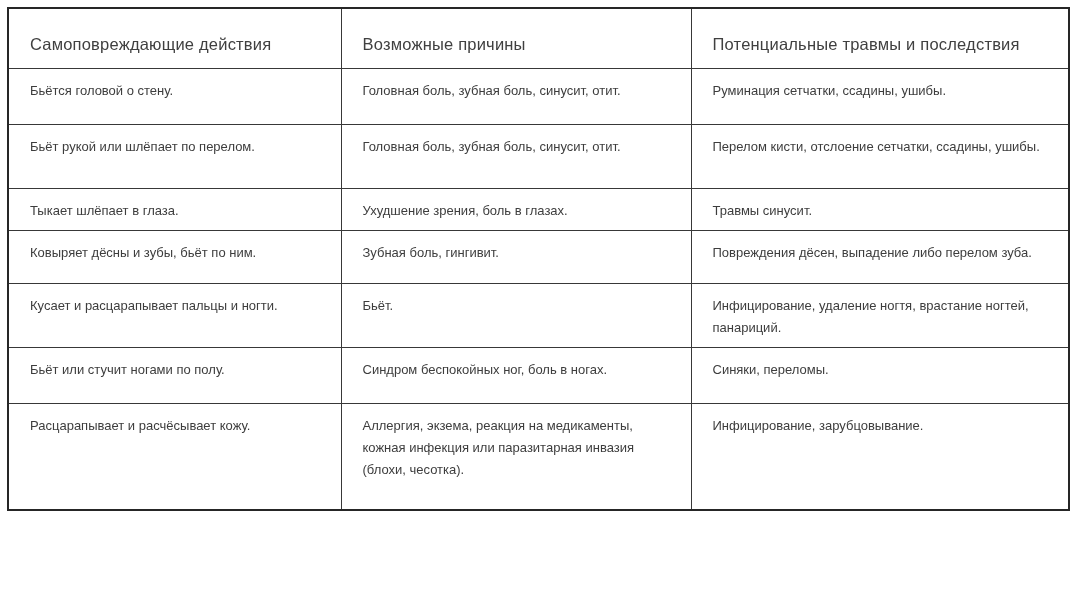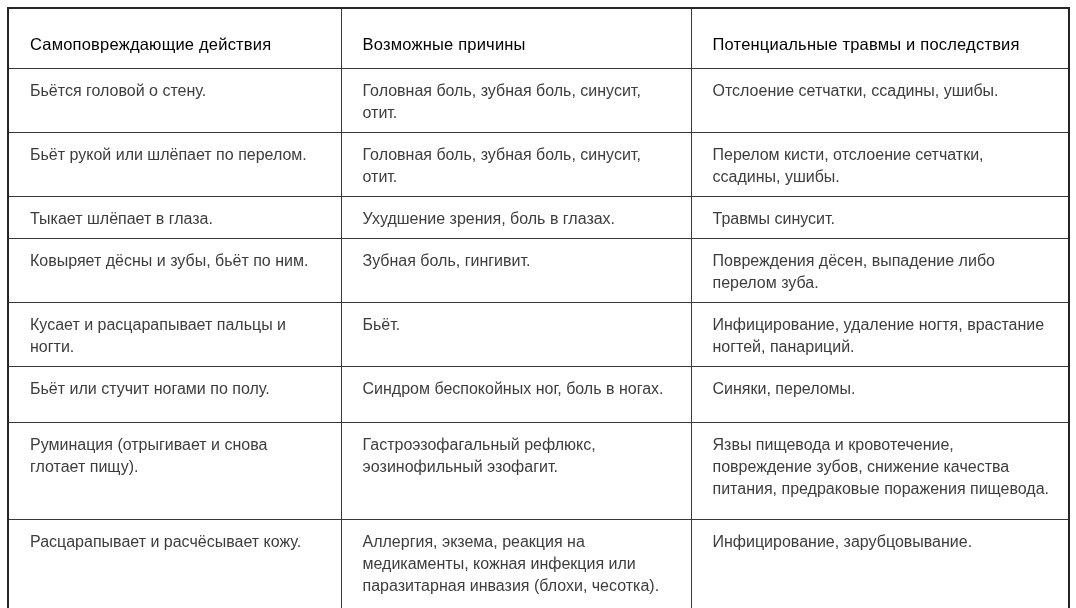--- a/index.html
+++ b/index.html
@@ -31,30 +31,30 @@
   table.info-table td {
     border: 1px solid #383838;
     box-sizing: border-box;
     text-align: left;
     font-weight: normal;
   }
   table.info-table th {
     height: 60px;
     vertical-align: bottom;
     padding: 0 14px 13px 21px;
-    color: #000000;
+    color: #404040;
     font-size: 16.5px;
     line-height: 21px;
     letter-spacing: 0.2px;
   }
   table.info-table td {
     vertical-align: top;
     padding: 11px 14px 8px 21px;
     color: #3d3d3d;
-    font-size: 16px;
+    font-size: 13px;
     line-height: 22px;
   }
   
   tr.r1 td { height: 56px; }
   tr.r2 td { height: 64px; }
   tr.r3 td { height: 40px; }
   tr.r4 td { height: 53px; }
   tr.r5 td { height: 57px; }
   tr.r6 td { height: 56px; }
   tr.r7 td { height: 97px; }
@@ -74,21 +74,21 @@
       <tr>
         <th>Самоповреждающие действия</th>
         <th>Возможные причины</th>
         <th>Потенциальные травмы и последствия</th>
       </tr>
     </thead>
     <tbody>
       <tr class="r1">
         <td>Бьётся головой о стену.</td>
         <td>Головная боль, зубная боль, синусит, отит.</td>
-        <td>Отслоение сетчатки, ссадины, ушибы.</td>
+        <td>Руминация сетчатки, ссадины, ушибы.</td>
       </tr>
       <tr class="r2">
         <td>Бьёт рукой или шлёпает по перелом.</td>
         <td>Головная боль, зубная боль, синусит, отит.</td>
         <td>Перелом кисти, отслоение сетчатки, ссадины, ушибы.</td>
       </tr>
       <tr class="r3">
         <td>Тыкает шлёпает в глаза.</td>
         <td>Ухудшение зрения, боль в глазах.</td>
         <td>Травмы синусит.</td>
@@ -101,25 +101,20 @@
       <tr class="r5">
         <td>Кусает и расцарапывает пальцы и ногти.</td>
         <td>Бьёт.</td>
         <td>Инфицирование, удаление ногтя, врастание ногтей, панариций.</td>
       </tr>
       <tr class="r6">
         <td>Бьёт или стучит ногами по полу.</td>
         <td>Синдром беспокойных ног, боль в ногах.</td>
         <td>Синяки, переломы.</td>
       </tr>
-      <tr class="r7">
-        <td>Руминация (отрыгивает и снова глотает пищу).</td>
-        <td>Гастроэзофагальный рефлюкс, эозинофильный эзофагит.</td>
-        <td>Язвы пищевода и кровотечение, повреждение зубов, снижение качества питания, предраковые поражения пищевода.</td>
-      </tr>
       <tr class="r8">
         <td>Расцарапывает и расчёсывает кожу.</td>
         <td>Аллергия, экзема, реакция на медикаменты, кожная инфекция или паразитарная инвазия (блохи, чесотка).</td>
         <td>Инфицирование, зарубцовывание.</td>
       </tr>
     </tbody>
   </table>
 </div>
 
 </body></html>

